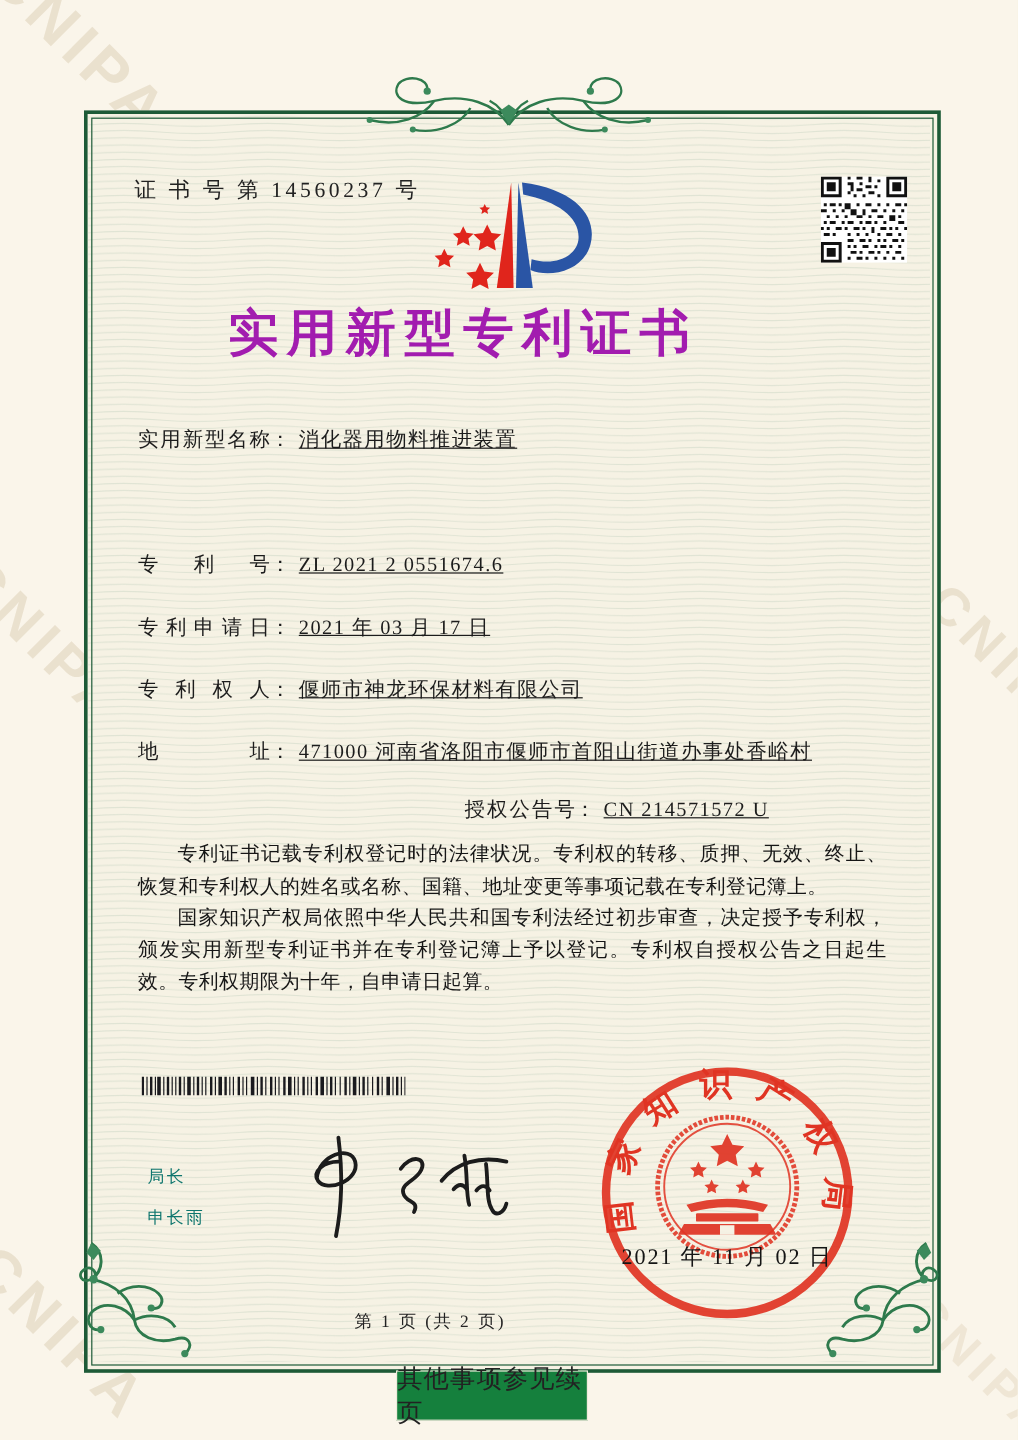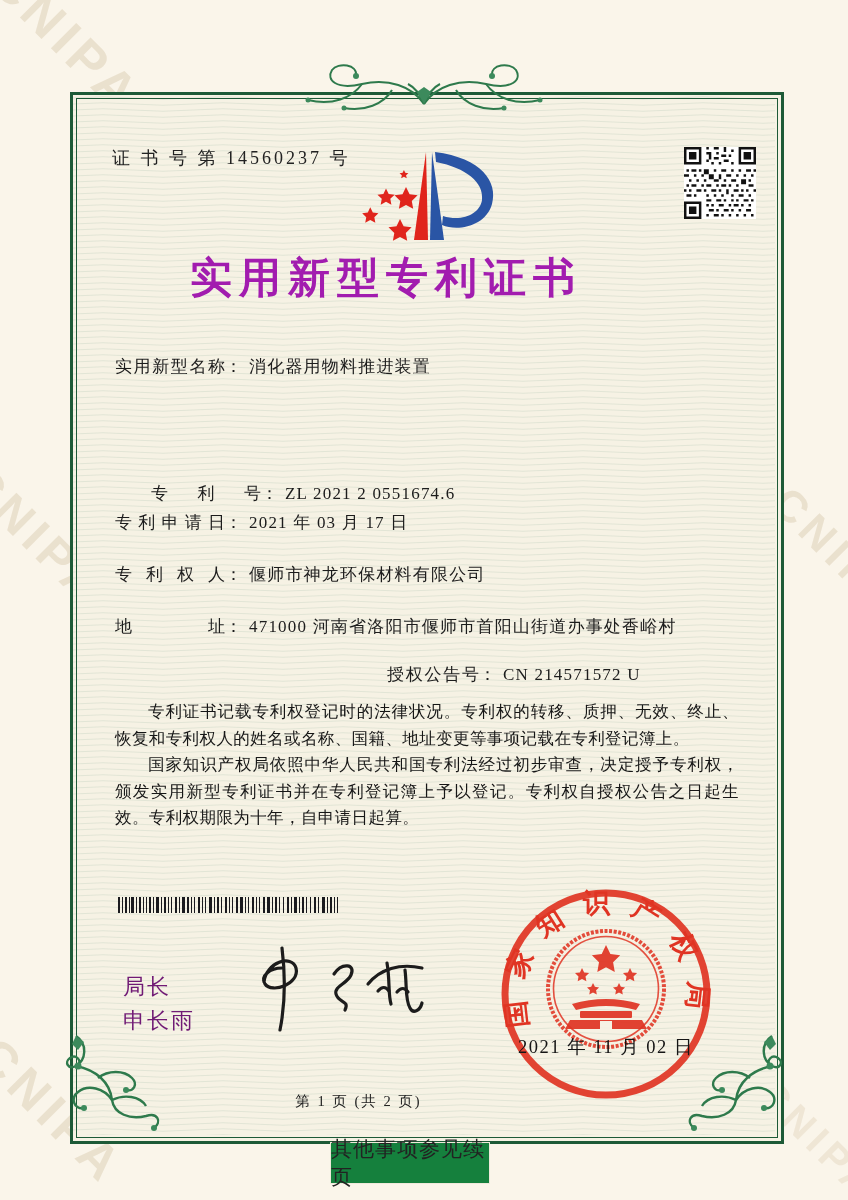--- a/index.html
+++ b/index.html
@@ -18,30 +18,30 @@
   
   .cert-no{position:absolute;left:112px;top:146px;font-size:18px;letter-spacing:3px;color:#222;}
   .logo{position:absolute;left:332px;top:130px;}
   .qr{position:absolute;left:684px;top:147px;}
   .title{position:absolute;left:0;top:250px;width:772px;text-align:center;margin:0;
          font-size:42px;font-weight:bold;letter-spacing:7px;color:#a21caf;}
   
   .frow{position:absolute;left:115px;font-size:17px;white-space:nowrap;color:#1c1c1c;}
   .flabel{display:inline-block;width:110px;text-align:justify;text-align-last:justify;vertical-align:bottom;}
   .fcolon{display:inline-block;}
-  .fvalue{margin-left:7px;letter-spacing:1.2px;}
+  .fvalue{margin-left:7px;letter-spacing:1.2px;text-decoration:underline;}
   .gpair2{position:absolute;left:272px;top:0;white-space:nowrap;}
   .gpair2 .flabel{width:92px;}
   
   .paras{position:absolute;left:115px;top:699px;width:624px;font-size:16.5px;
          line-height:26.5px;letter-spacing:.4px;color:#161616;text-align:justify;}
   .paras p{margin:0;text-indent:2em;}
   
   .barcode{position:absolute;left:118px;top:897px;}
-  .signer{position:absolute;left:123px;font-size:22px;letter-spacing:2px;color:#701a75;}
+  .signer{position:absolute;left:123px;font-size:14px;letter-spacing:2px;color:#0f766e;}
   .sig{position:absolute;left:238px;top:942px;}
   .seal{position:absolute;left:500px;top:888px;}
   .page-info{position:absolute;left:0;top:1092px;width:717px;text-align:center;
              font-size:14.5px;letter-spacing:2px;color:#222;}
   .note-box{position:absolute;left:330px;top:1142px;width:158px;height:40px;
             background:#15803d;border:1px solid #efe9db;display:flex;
             align-items:center;justify-content:flex-start;font-size:21px;
             letter-spacing:1px;color:#222;}
   .orn{position:absolute;pointer-events:none;}
 </style>
@@ -158,21 +158,21 @@
       <path d="M1 1h5v5h-5z M23 1h5v5h-5z M1 23h5v5h-5z" fill="#fff"></path>
       <path d="M2 2h3v3h-3z M24 2h3v3h-3z M2 24h3v3h-3z"></path>
     </g>
   </svg>
 
   <h1 class="title">实用新型专利证书</h1>
 
   <div class="frow" style="top:355px;">
     <span class="flabel">实用新型名称</span><span class="fcolon">：</span><span class="fvalue">消化器用物料推进装置</span>
   </div>
-  <div class="frow" style="top:482px;margin-left:36px;">
+  <div class="frow" style="top:459px;">
     <span class="flabel">专利号</span><span class="fcolon">：</span><span class="fvalue">ZL 2021 2 0551674.6</span>
   </div>
   <div class="frow" style="top:511px;">
     <span class="flabel">专利申请日</span><span class="fcolon">：</span><span class="fvalue">2021 年 03 月 17 日</span>
   </div>
   <div class="frow" style="top:563px;">
     <span class="flabel">专利权人</span><span class="fcolon">：</span><span class="fvalue">偃师市神龙环保材料有限公司</span>
   </div>
   <div class="frow" style="top:615px;">
     <span class="flabel">地址</span><span class="fcolon">：</span><span class="fvalue">471000 河南省洛阳市偃师市首阳山街道办事处香峪村</span>

